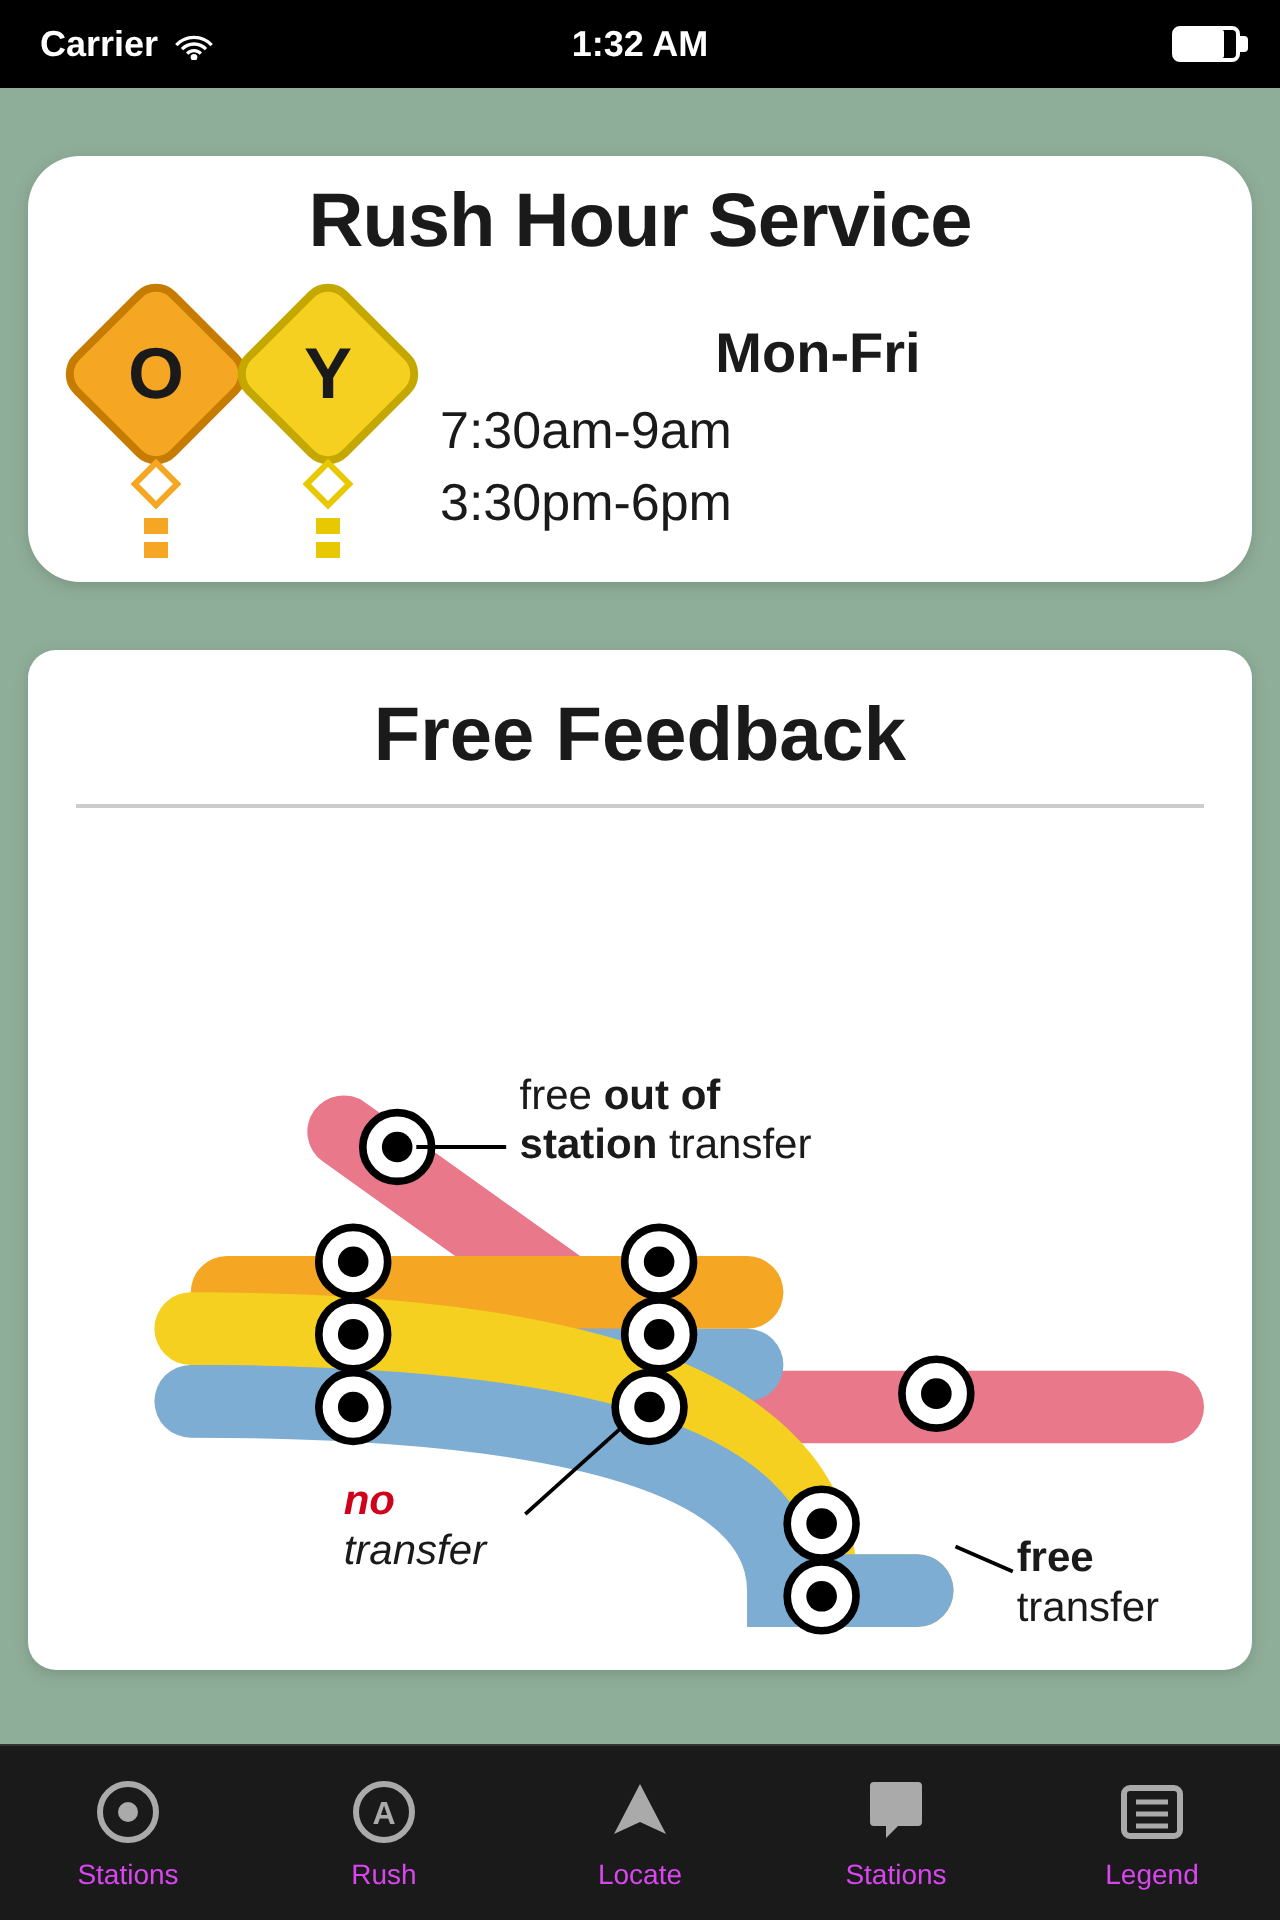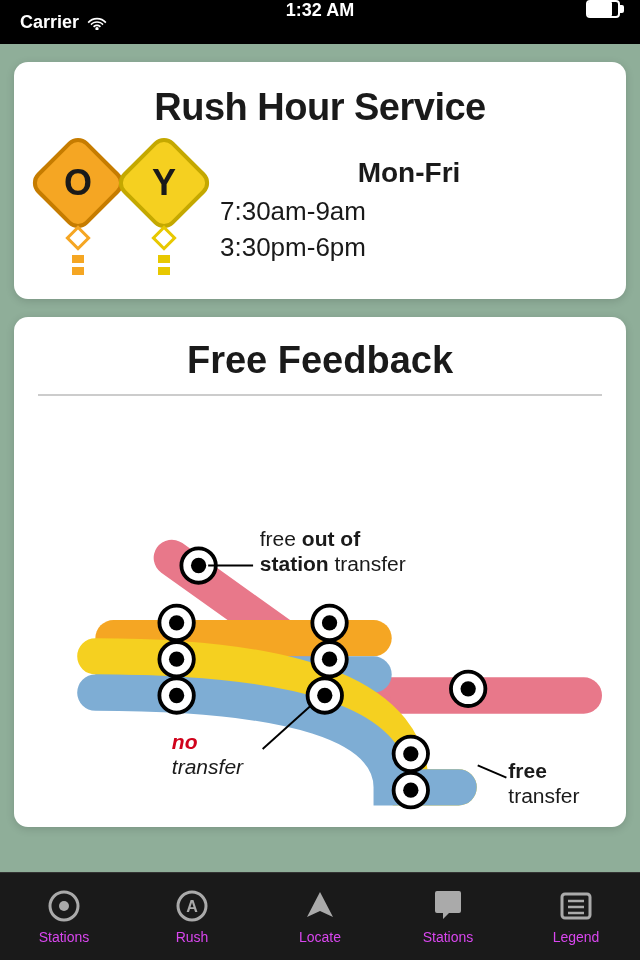--- a/index.html
+++ b/index.html
@@ -12,20 +12,21 @@
       overflow: hidden;
       position: relative;
     }
 
     
     .status-bar {
       width: 640px;
       height: 44px;
       background: #000;
       display: flex;
+      align-items: center;
       justify-content: space-between;
       padding: 0 20px;
       position: relative;
     }
     .status-carrier {
       color: #fff;
       font-size: 18px;
       font-weight: 600;
       display: flex;
       align-items: center;
@@ -76,23 +77,23 @@
       width: 640px;
       height: 872px; 
       background-color: #8fae99;
       overflow: hidden;
       position: relative;
     }
 
     
     .card {
       background: #fff;
-      border-radius: 14px;
-      margin: 18px 14px;
-      padding: 24px 28px;
+      border-radius: 26px;
+      margin: 34px 14px;
+      padding: 12px 28px;
       box-shadow: 0 2px 8px rgba(0,0,0,0.15);
     }
 
     .card-title {
       font-size: 38px;
       font-weight: 800;
       text-align: center;
       color: #1a1a1a;
       margin-bottom: 18px;
       letter-spacing: -0.5px;

